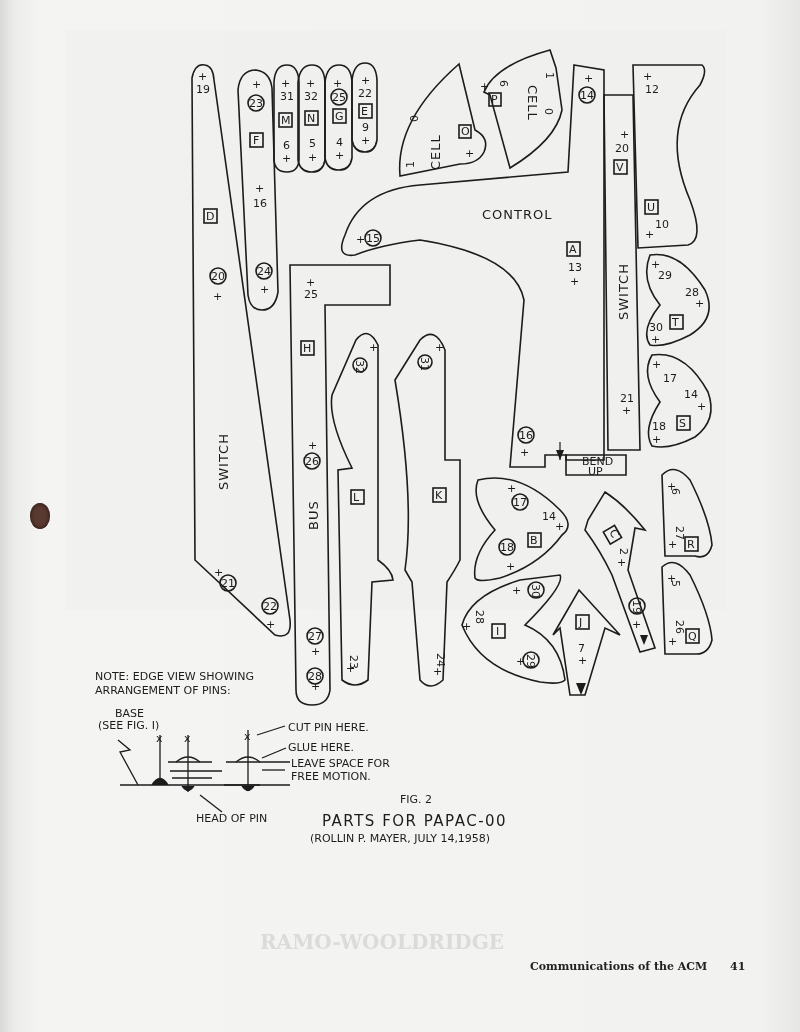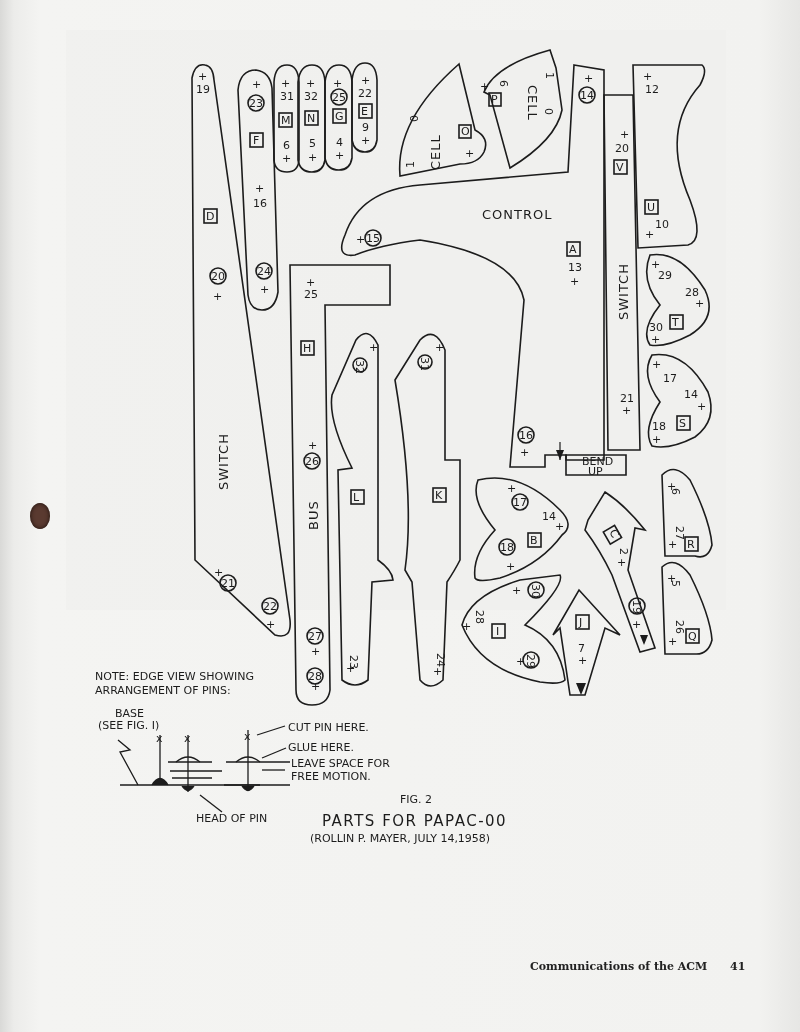--- a/index.html
+++ b/index.html
@@ -13,20 +13,21 @@
     .big { font-family: "DejaVu Sans", sans-serif; font-size: 13px; fill: #1c1c1c; letter-spacing: 1px; }
     .footer { position: absolute; top: 960px; font-family: "DejaVu Serif", serif; font-weight: bold; color: #222; font-size: 11px; text-align: center; }
     .ghost { position: absolute; font-family: "DejaVu Serif", serif; color: #c8c8c6; }
   </style>
 </head>
 <body>
 
 <div class="page">
   <div class="inner"></div>
   <div class="hole"></div>
+  <div class="ghost" style="left:260px;top:930px;font-size:20px;font-weight:bold;opacity:.55">RAMO-WOOLDRIDGE</div>
 
   <svg width="800" height="1032" viewBox="0 0 800 1032">
 
     <path class="part" d="M192,78 Q195,63 205,65 Q213,66 214,80 L290,620 Q292,640 275,635 L195,560 Z"></path>
     <text class="lbl" x="198" y="80">+</text>
     <text class="lbl" x="196" y="93">19</text>
     <rect class="part" x="204" y="209" width="13" height="14" stroke-width="1.2"></rect>
     <text class="lbl" x="206" y="220">D</text>
     <circle class="part" cx="218" cy="276" r="8" stroke-width="1.2"></circle>
     <text class="lbl" x="211" y="280">20</text>

